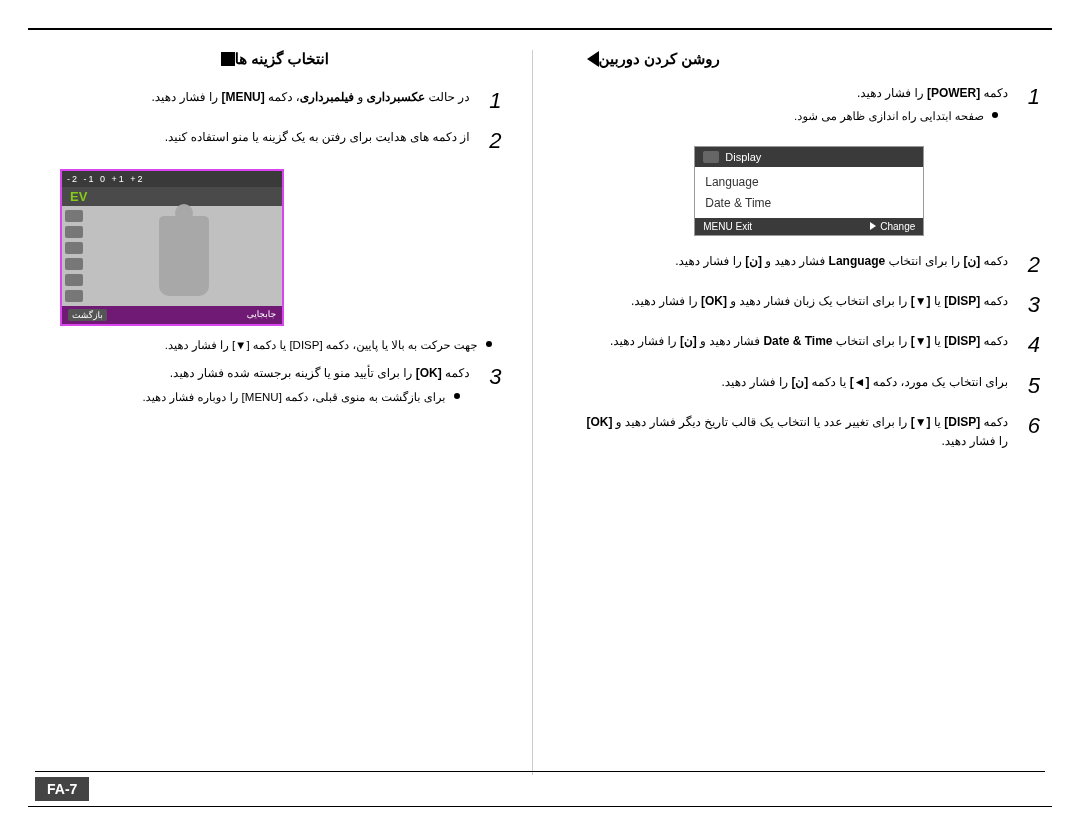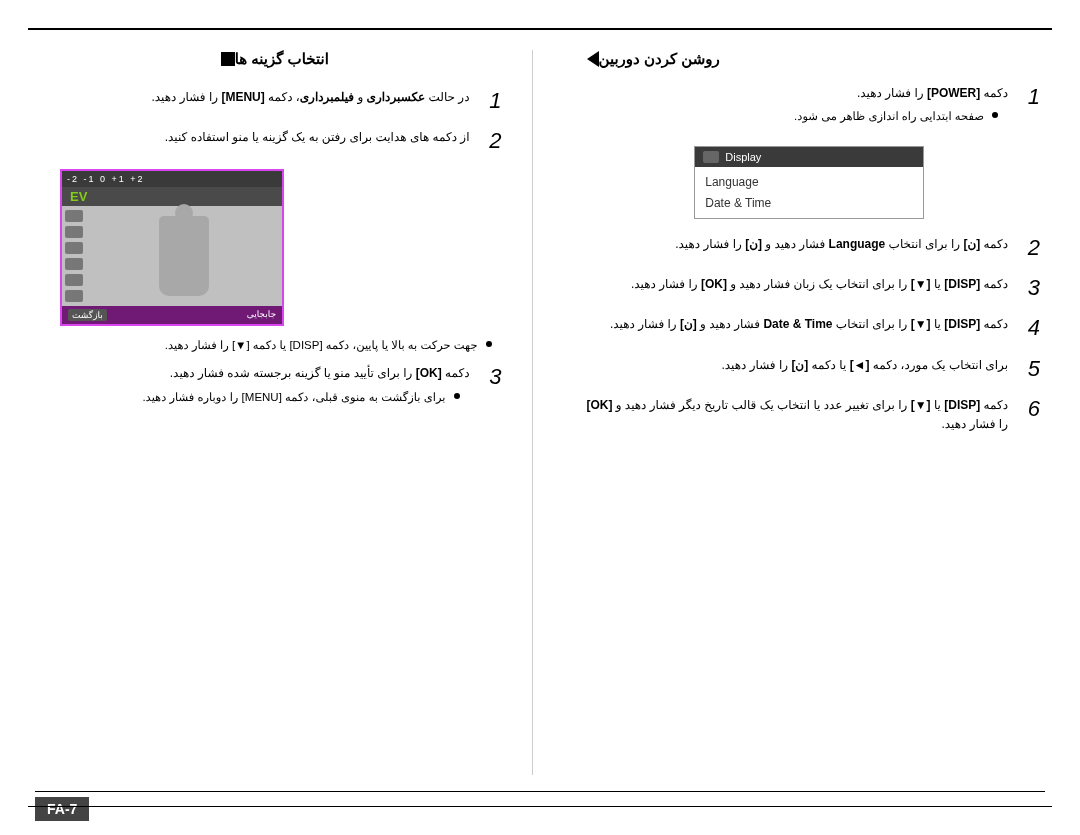--- a/index.html
+++ b/index.html
@@ -345,20 +345,27 @@
 
     <div class="display-panel">
       <div class="display-header">
         <div class="display-icon"></div>
         <span>Display</span>
       </div>
       <div class="display-body">
         <div class="display-item">Language</div>
         <div class="display-item">Date &amp; Time</div>
       </div>
+      <div class="display-footer">
+        <span>MENU Exit</span>
+        <div class="footer-right">
+          <div class="footer-arrow"></div>
+          <span>Change</span>
+        </div>
+      </div>
     </div>
 
     <div class="step-item">
       <div class="step-number">2</div>
       <div class="step-text">
         دکمه <span class="keyword">[ن]</span> را برای انتخاب <span class="keyword">Language</span> فشار دهید و <span class="keyword">[ن]</span> را فشار دهید.
       </div>
     </div>
 
     <div class="step-item">
@@ -385,17 +392,17 @@
     <div class="step-item">
       <div class="step-number">6</div>
       <div class="step-text">
         دکمه <span class="keyword">[DISP]</span> یا <span class="keyword">[▼]</span> را برای تغییر عدد یا انتخاب یک قالب تاریخ دیگر فشار دهید و <span class="keyword">[OK]</span> را فشار دهید.
       </div>
     </div>
 
   </div>
 </div>
 
-<div style="position:absolute; bottom:14px; left:35px; right:35px; border-top:1px solid #000; padding-top:5px; display:flex; justify-content:flex-start; align-items:center;">
+<div style="position:absolute; bottom:34px; left:35px; right:35px; border-top:1px solid #000; padding-top:5px; display:flex; justify-content:flex-start; align-items:center;">
   <div style="background:#444; color:#fff; padding:4px 12px; font-size:14px; font-weight:bold; display:inline-block;">FA-7</div>
 </div>
 
 <div style="position:absolute; bottom:28px; left:28px; right:28px; height:0; border-bottom:1px solid #000;"></div>
 
 </body></html>

